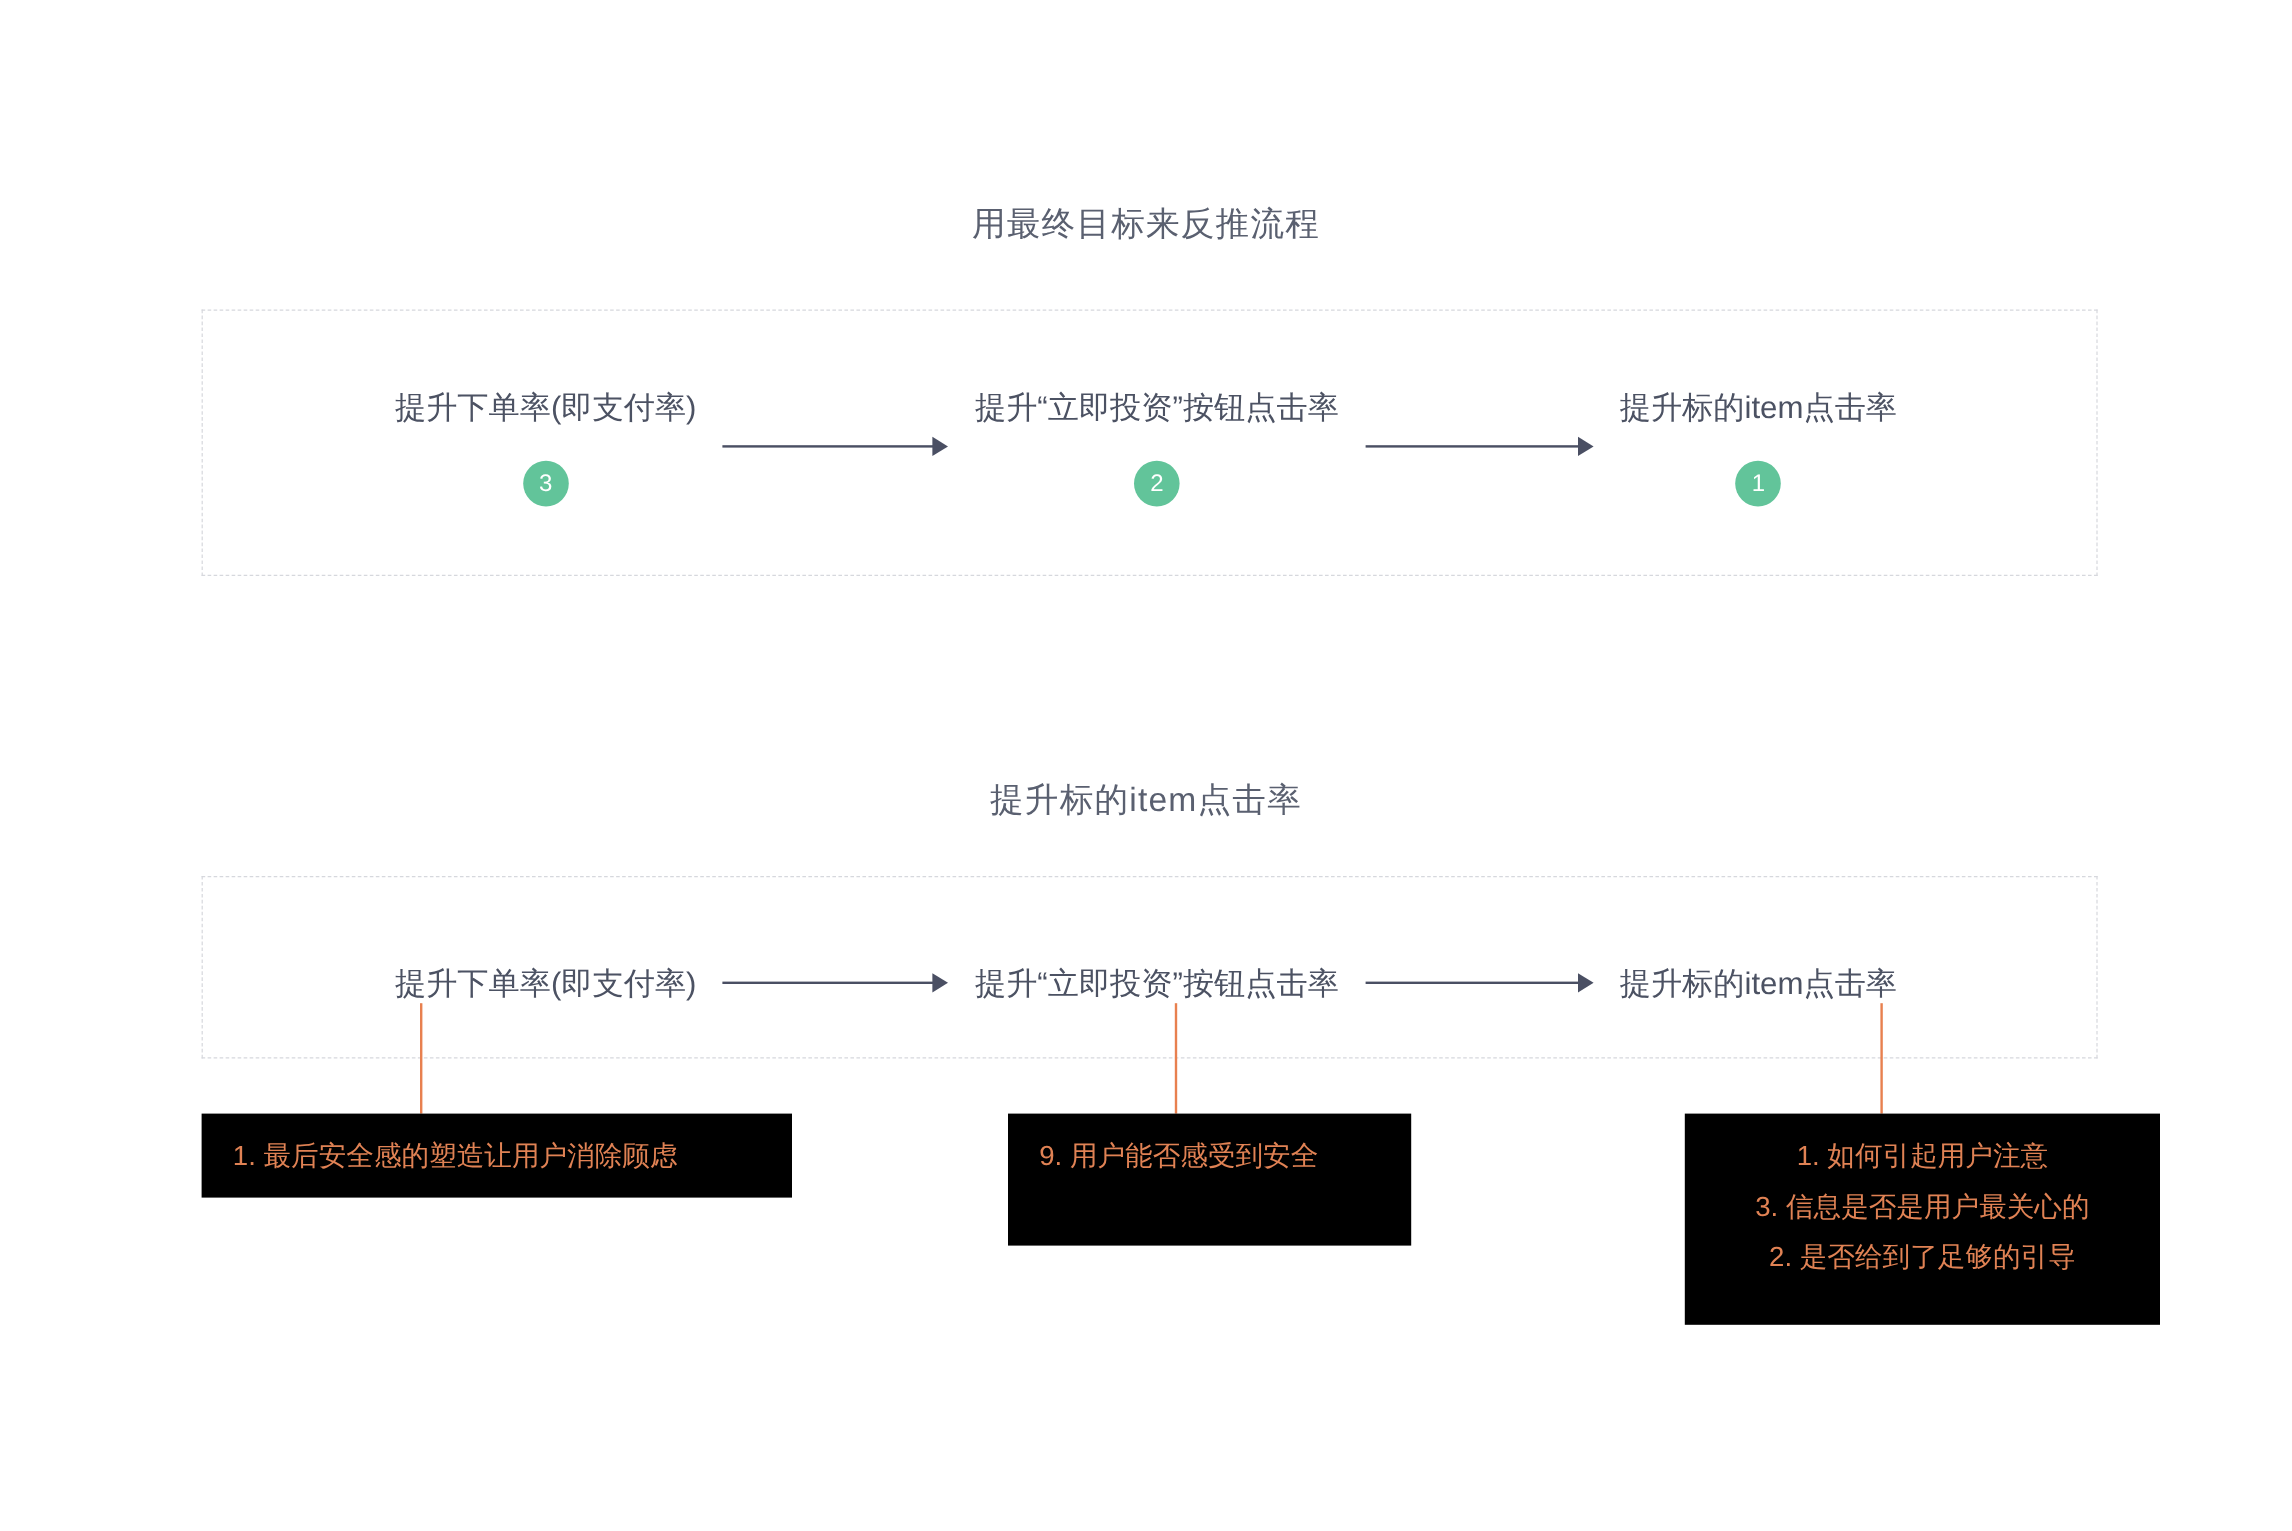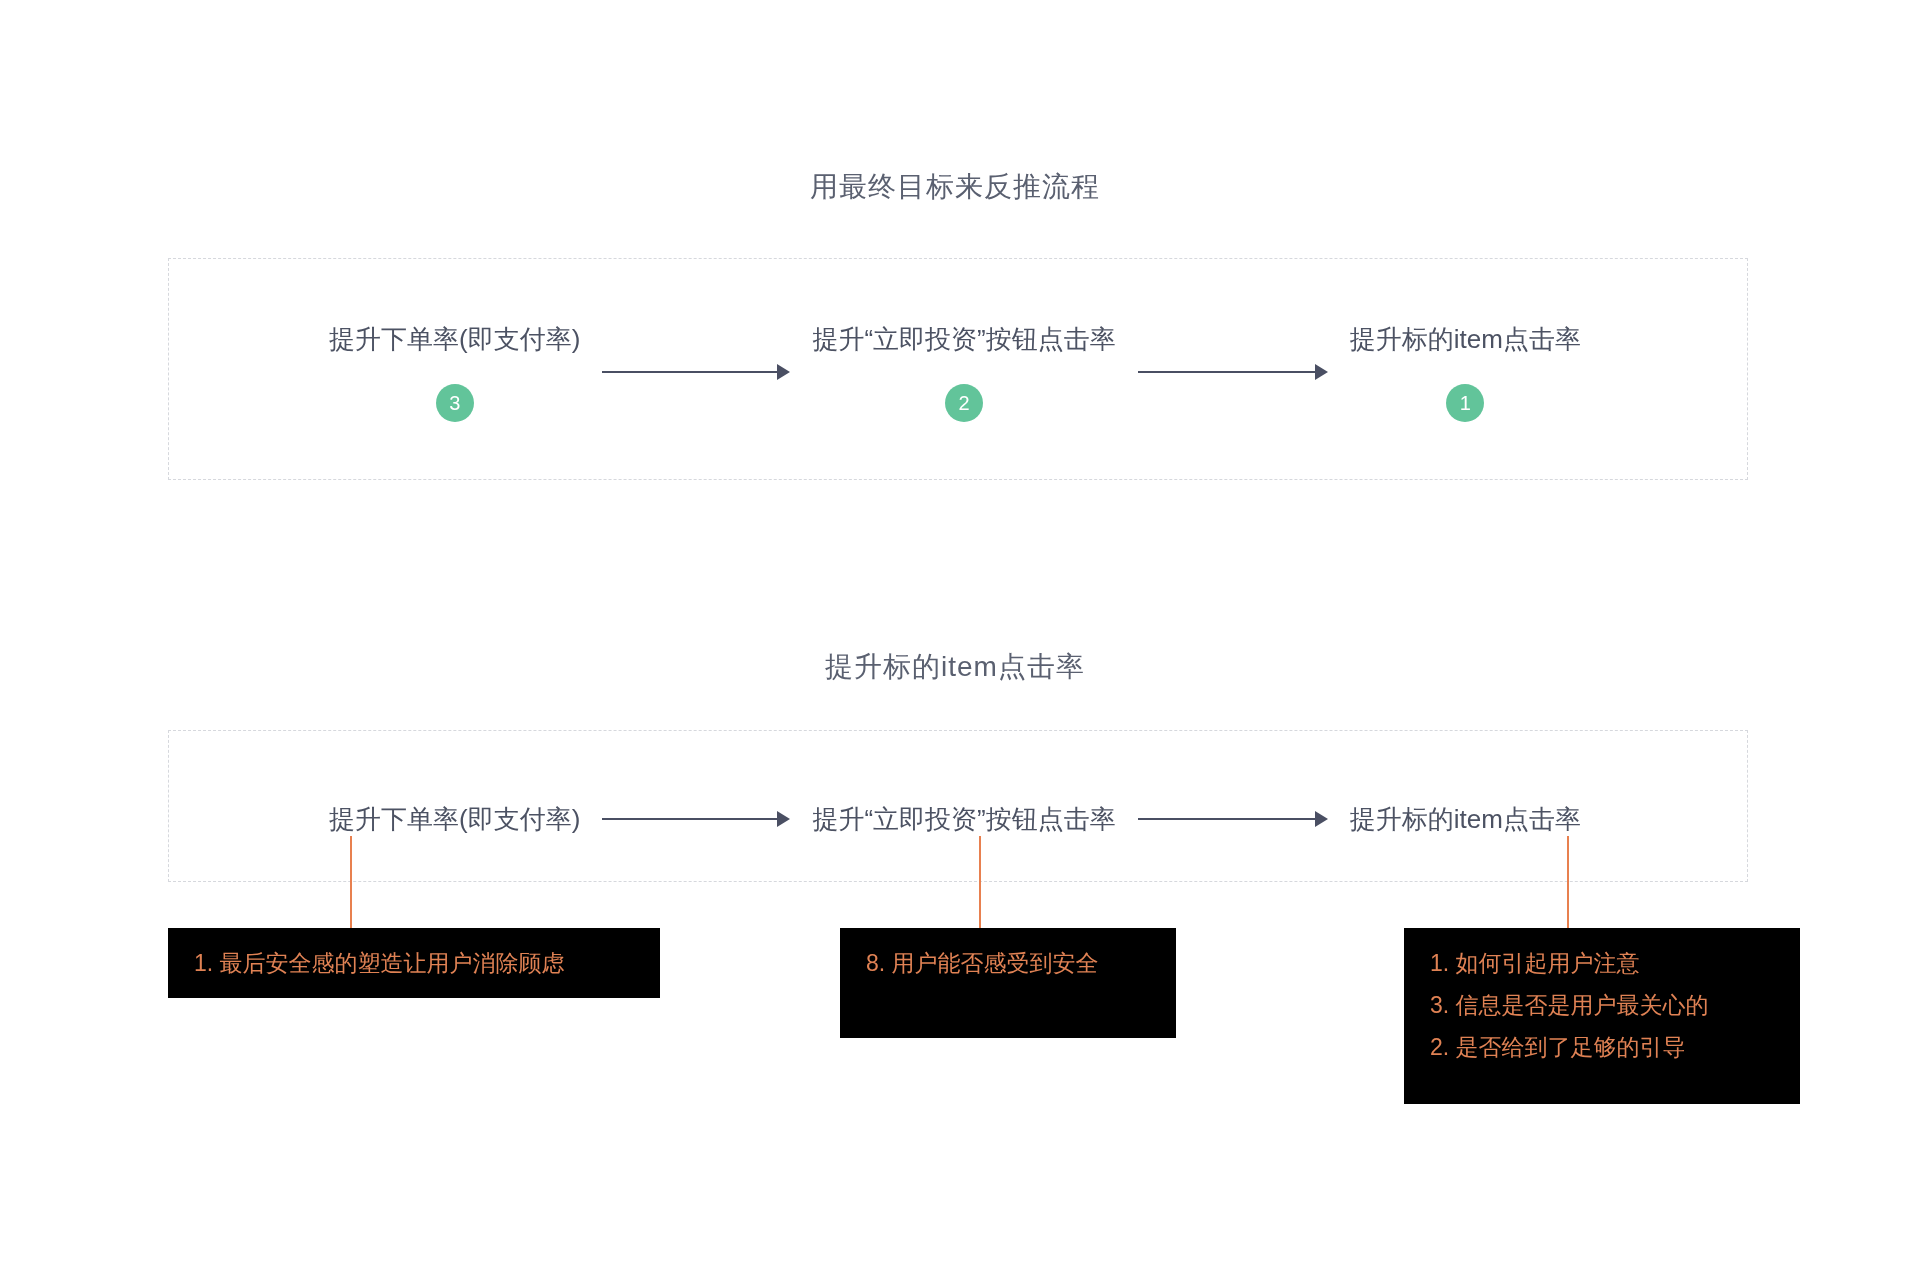--- a/index.html
+++ b/index.html
@@ -206,22 +206,22 @@
 
   <div class="connector" style="left:350px; top:836px; height:92px;"></div>
   <div class="connector" style="left:979px; top:836px; height:92px;"></div>
   <div class="connector" style="left:1567px; top:836px; height:92px;"></div>
 
   <div class="cond-box" style="left:168px; top:928px; width:492px; height:70px; padding-top:14px;">
     <div class="cond-item">1. 最后安全感的塑造让用户消除顾虑</div>
   </div>
 
   <div class="cond-box" style="left:840px; top:928px; width:336px; height:110px; padding-top:14px;">
-    <div class="cond-item">8. 用户能否感受到安全</div>
-  </div>
-
-  <div class="cond-box" style="left:1404px; top:928px; width:396px; height:176px; padding-top:14px;">
+    <div class="cond-item">9. 用户能否感受到安全</div>
+  </div>
+
+  <div class="cond-box" style="left:1404px; top:928px; width:396px; height:176px; padding-top:14px;text-align:center;">
     <div class="cond-item">1. 如何引起用户注意</div>
     <div class="cond-item">3. 信息是否是用户最关心的</div>
     <div class="cond-item">2. 是否给到了足够的引导</div>
   </div>
 
 </div>
 
 </body></html>

